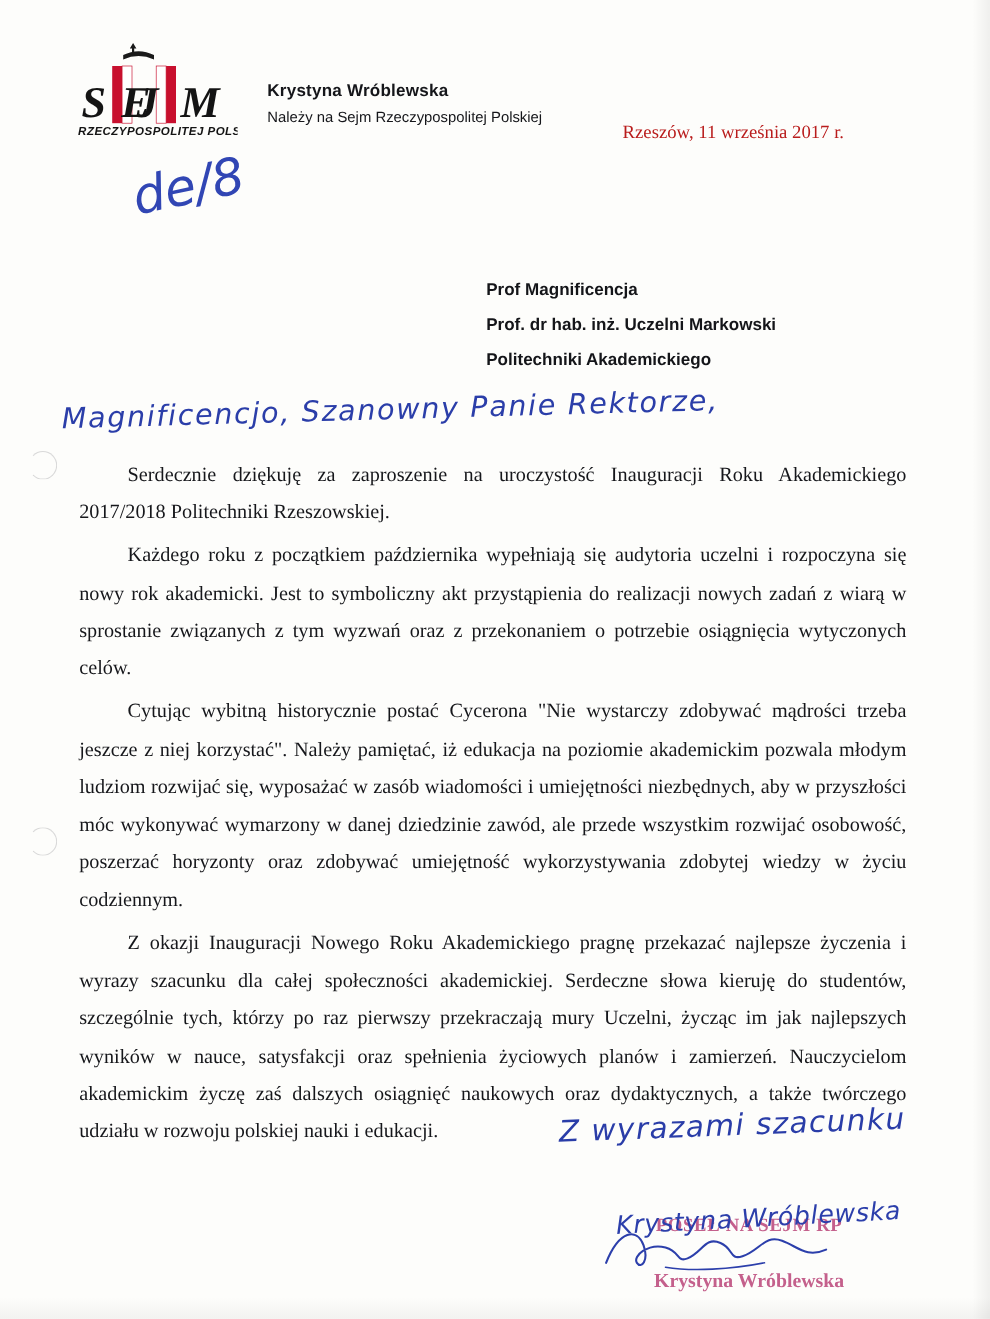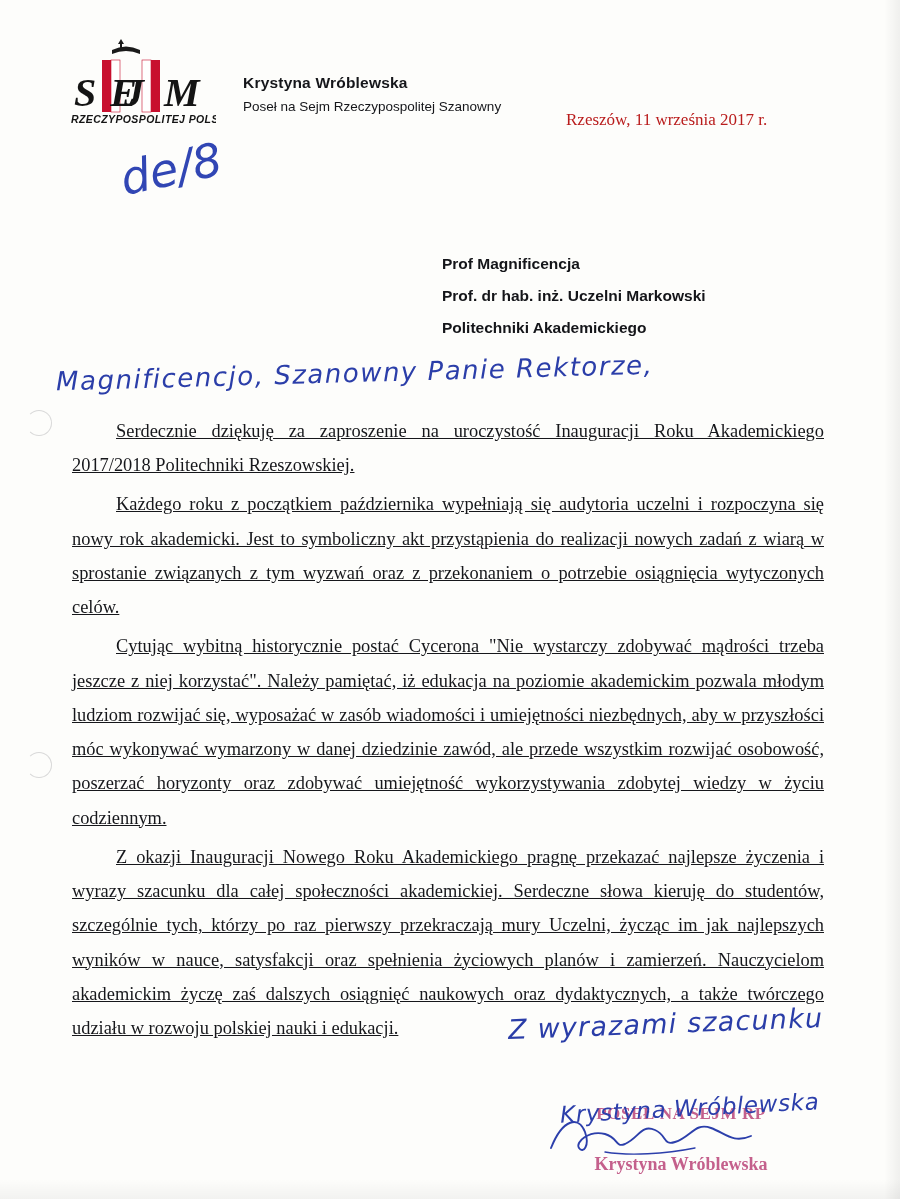--- a/index.html
+++ b/index.html
@@ -132,21 +132,20 @@
   
   .body-text {
     position: absolute;
     left: 72px;
     top: 414px;
     width: 752px;
     font-size: 18.4px;
     line-height: 1.86;
     text-align: justify;
     color: #16171b;
-    text-decoration: underline;
   }
   .body-text p {
     margin: 0 0 5px 0;
     text-indent: 44px;
   }
 
   
   .stamp {
     position: absolute;
     left: 566px;
@@ -219,21 +218,21 @@
 
         <text x="28" y="68" font-family="Liberation Serif, serif" font-size="40" font-weight="bold" fill="#141414" letter-spacing="2">S E</text>
         <text x="118" y="68" font-family="Liberation Serif, serif" font-size="40" font-weight="bold" fill="#141414" letter-spacing="2">M</text>
         <text x="78" y="68" font-family="Liberation Serif, serif" font-size="40" font-weight="bold" fill="#141414">J</text>
         <text x="25" y="85" font-family="Liberation Sans, sans-serif" font-size="10.5" font-weight="bold" fill="#141414" letter-spacing="0.4">RZECZYPOSPOLITEJ POLSKIEJ</text>
       </svg>
     </div>
 
     <div class="sender">
       <div class="sender-name">Krystyna Wróblewska</div>
-      <div class="sender-role">Poseł na Sejm Rzeczypospolitej Szanowny</div>
+      <div class="sender-role">Należy na Sejm Rzeczypospolitej Polskiej</div>
     </div>
 
     <div class="place-date">Rzeszów, 11 września 2017 r.</div>
   </div>
 
   <div class="hand hand-mark">de/8</div>
 
   <div class="addressee">
     <div>Prof Magnificencja</div>
     <div>Prof. dr hab. inż. Uczelni Markowski</div>

